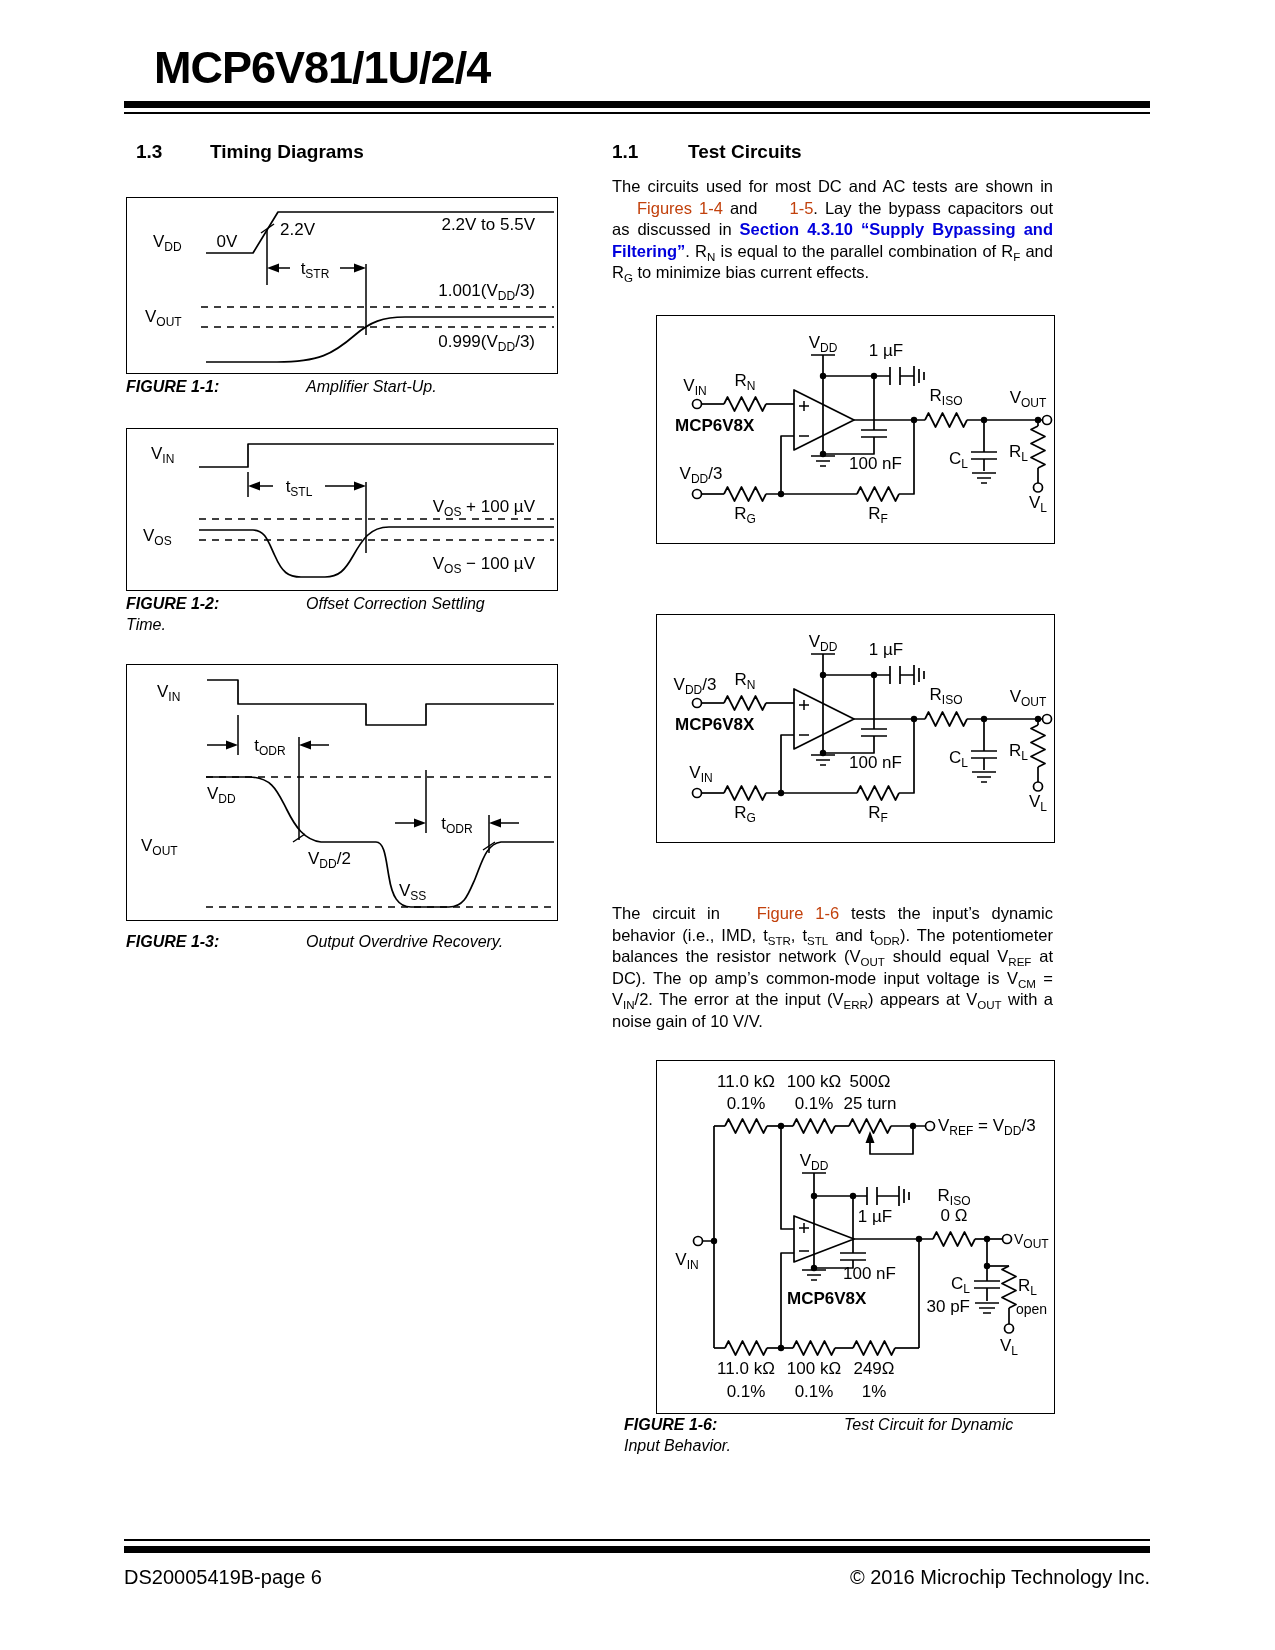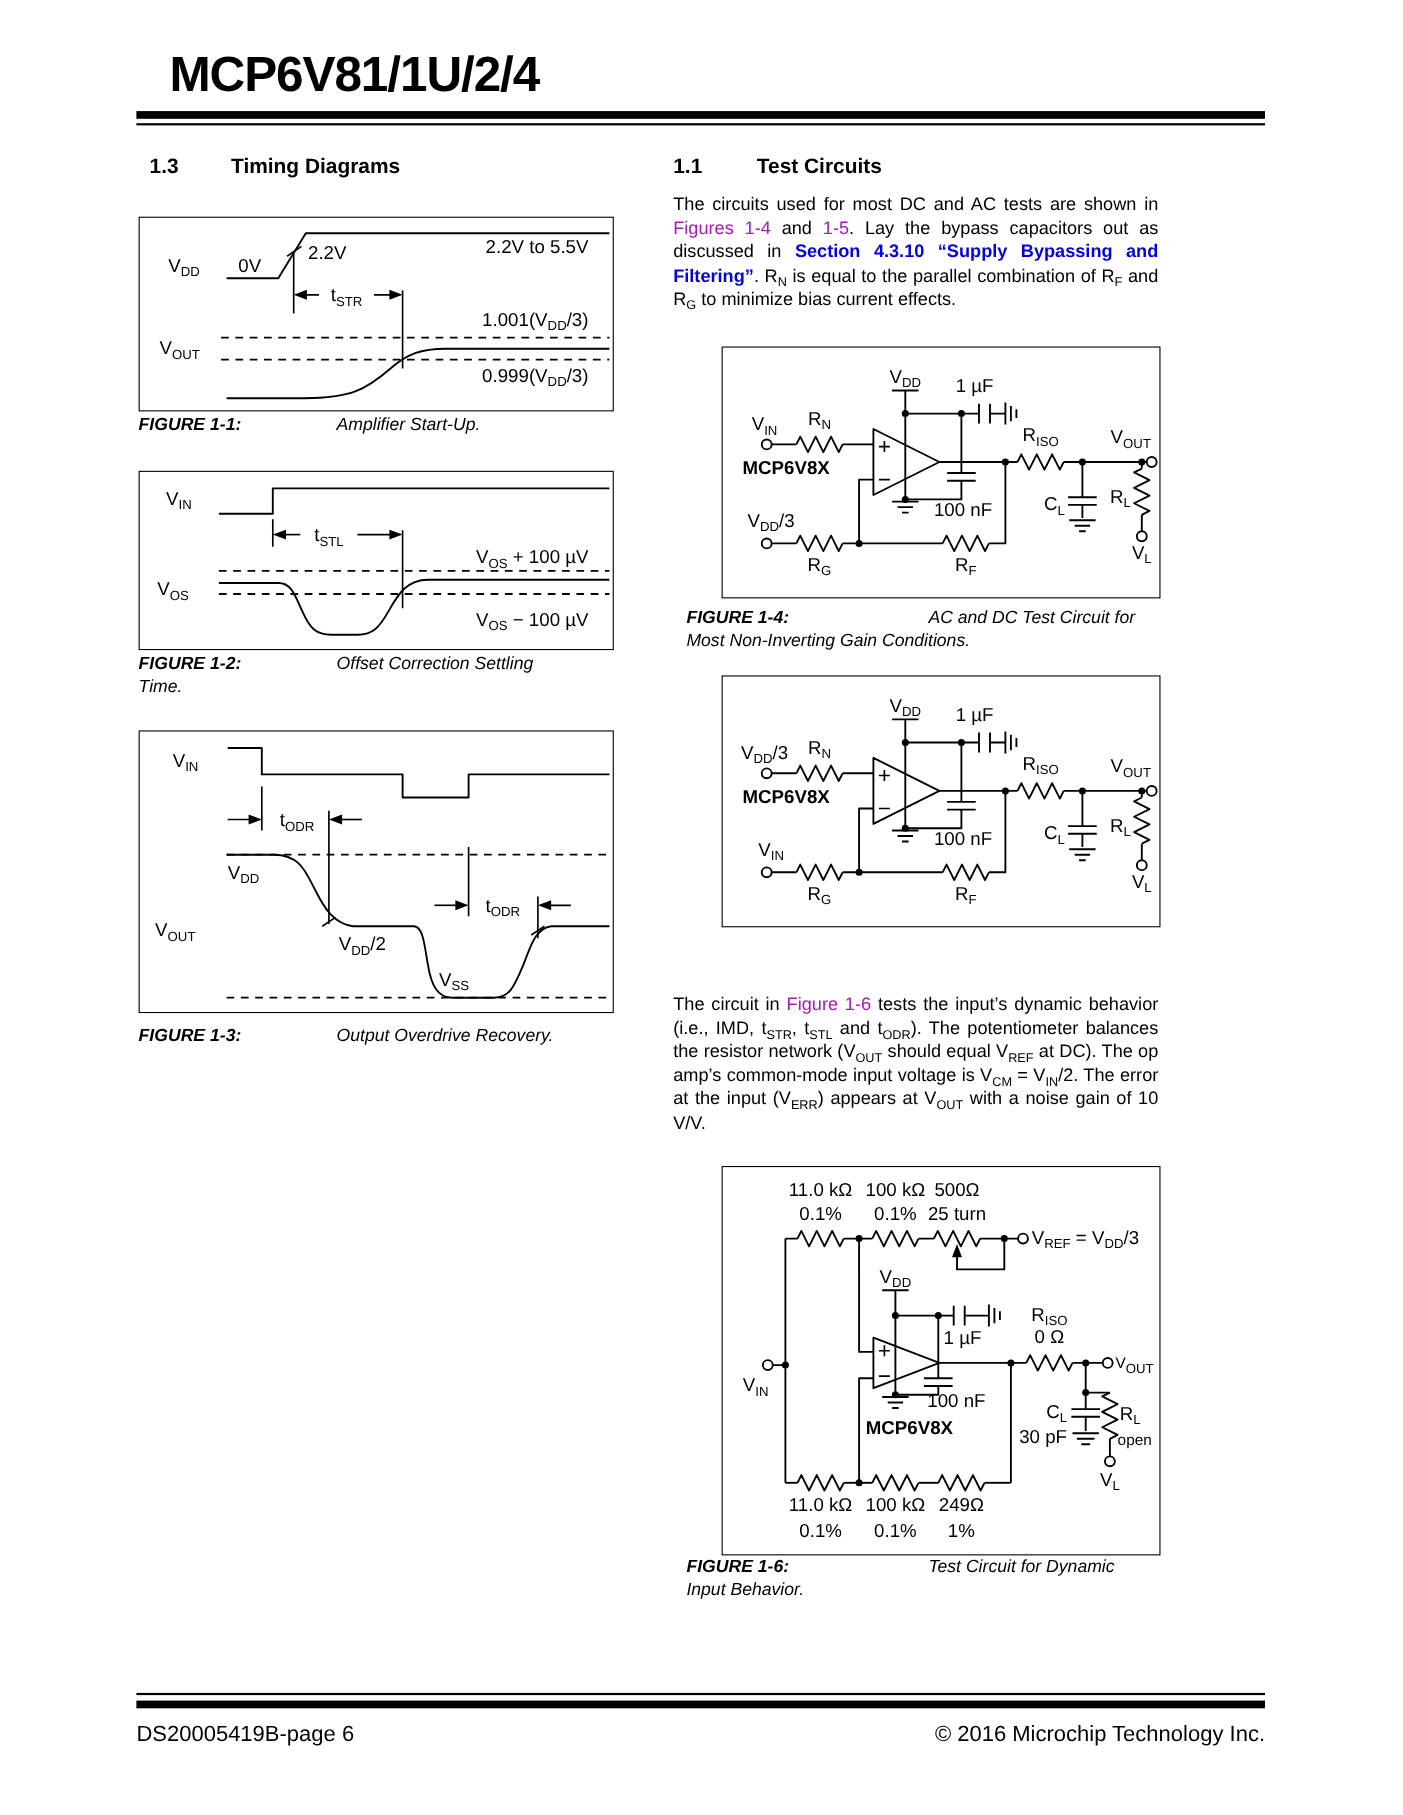--- a/index.html
+++ b/index.html
@@ -4,21 +4,21 @@
 <style>
   html,body{margin:0;padding:0;background:#fff;}
   .page{position:relative;width:1275px;height:1650px;background:#fff;overflow:hidden;
         font-family:"Liberation Sans",sans-serif;color:#000;}
   .title{position:absolute;left:122px;top:42px;font-size:45px;font-weight:bold;letter-spacing:-1px;margin-left:32px;}
   .hr{position:absolute;left:124px;width:1026px;background:#000;}
   .heading{position:absolute;font-size:19px;font-weight:bold;}
   .heading .num{display:inline-block;width:74px;}
   .heading.r .num{width:76px;}
   .para{position:absolute;font-size:16.5px;line-height:21.5px;text-align:justify;}
-  .para .link{color:#a21caf;}
+  .para .link{color:#c2410c;margin-left:25px;}
   .para .blink{color:#0000dd;font-weight:bold;}
   .figbox{position:absolute;border:1.6px solid #000;background:#fff;}
   .caption{position:absolute;font-size:16px;font-style:italic;line-height:21px;}
   .cap-label{font-weight:bold;display:inline-block;font-style:italic;}
   .cap-l .cap-label{width:180px;}
   .cap-r .cap-label{width:220px;}
   .foot{position:absolute;font-size:20px;}
   sub{font-size:70%;line-height:0;}
   svg{display:block;}
   svg text{font-size:17px;fill:#000;font-family:"Liberation Sans",sans-serif;}
@@ -215,23 +215,20 @@
       <g>
         <path class="wire" d="M381,104 V110"></path>
         <path class="wire" d="M381,110 l-7,3.5 l14,7 l-14,7 l14,7 l-14,7 l14,7 l-7,3.5"></path>
         <path class="wire" d="M381,152 V167"></path>
         <circle class="term" cx="381" cy="171.5" r="4.5"></circle>
         <text x="371" y="141" class="end"><tspan>R</tspan><tspan class="ssub" dy="4">L</tspan></text>
         <text x="381" y="192" class="mid"><tspan>V</tspan><tspan class="ssub" dy="4">L</tspan></text>
       </g>
     </svg>
   </div>
-  <div class="caption cap-r" style="left:624px;top:551px;width:420px;">
-    <span class="cap-label">FIGURE 1-4:</span><span>AC and DC Test Circuit for Most Non-Inverting Gain Conditions.</span>
-  </div>
 
   <div class="figbox" style="left:656px;top:614px;width:397px;height:227px;">
     <svg width="397" height="227" viewBox="0 0 397 227">
       <g>
         <path class="wire" d="M154,39 H178 M166,39 V138 M166,60 H217"></path>
         <circle class="dot" cx="166" cy="60" r="3.2"></circle>
           <circle class="dot" cx="217" cy="60" r="3.2"></circle>
           <circle class="dot" cx="166" cy="138" r="3.2"></circle>
         <path class="wire" d="M154,140 H178 M159,145 H173 M163,150 H169"></path>
         <text x="166" y="32" class="mid"><tspan>V</tspan><tspan class="ssub" dy="4">DD</tspan></text>

